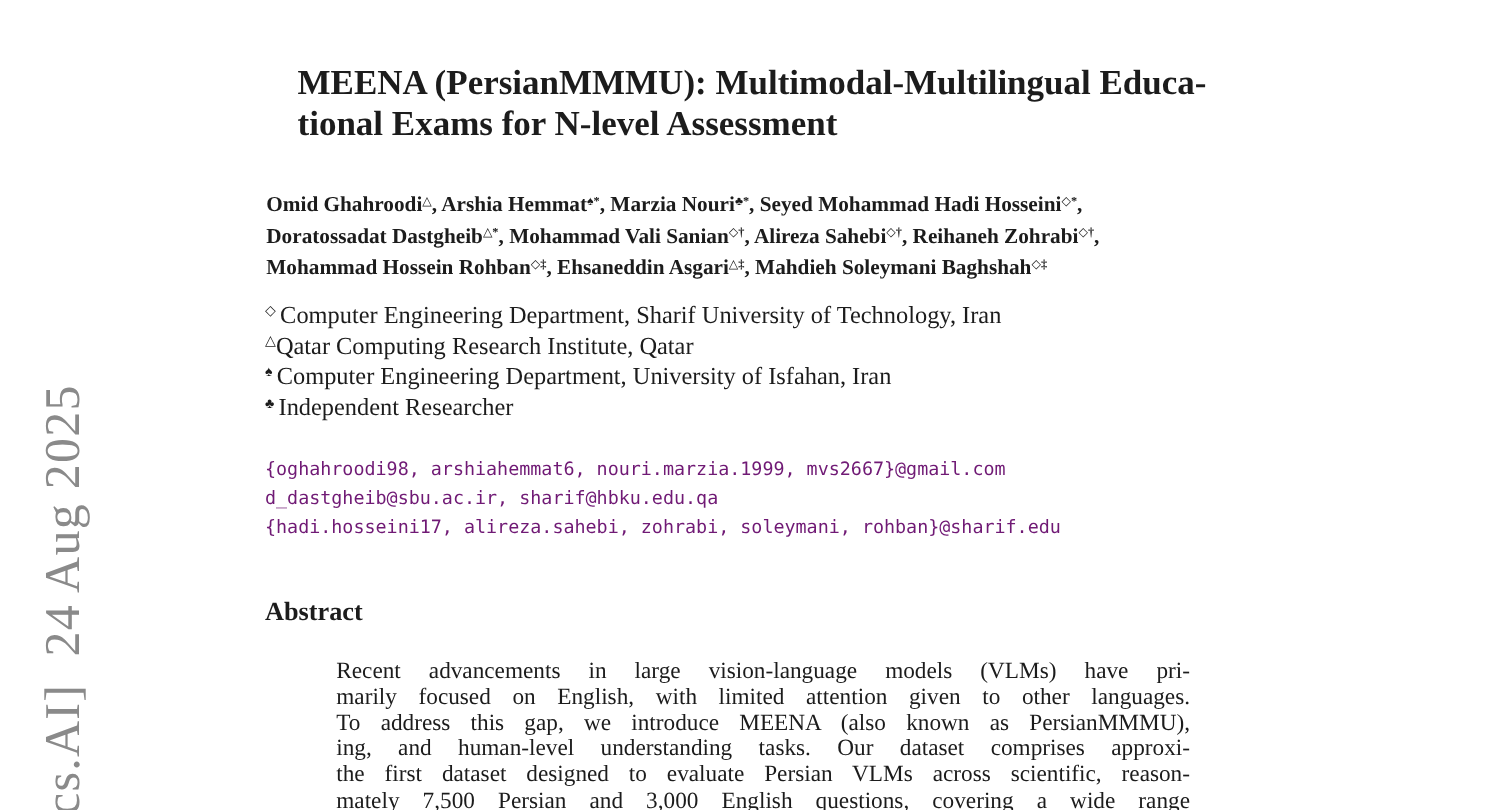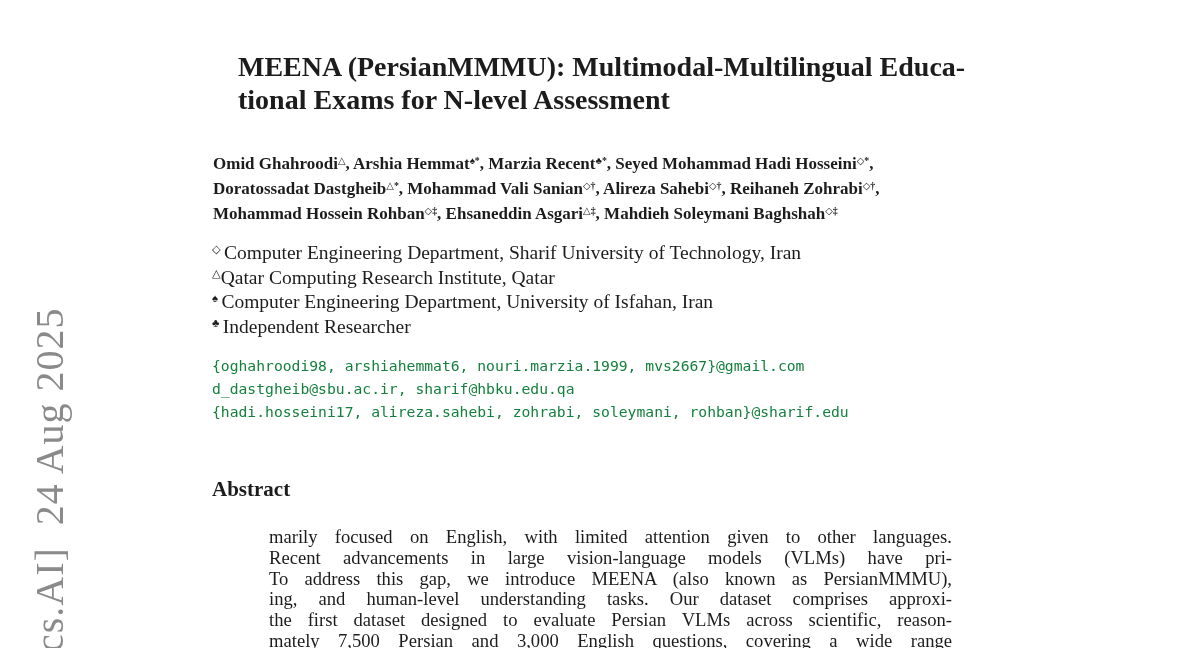--- a/index.html
+++ b/index.html
@@ -25,23 +25,23 @@
   }
   .authors sup, .affils sup {
     font-size:58%; line-height:0; vertical-align:baseline;
     position:relative; top:-0.55em;
   }
   .affils {
     position:absolute; left:212px; top:241px; width:800px;
     font-size:19.5px; line-height:24.6px;
   }
   .emails {
-    position:absolute; left:212px; top:354px; width:800px;
+    position:absolute; left:212px; top:364px; width:800px;
     font-family:"DejaVu Sans Mono","Liberation Mono",monospace;
-    font-size:14.7px; line-height:23.2px; color:#15803d;
+    font-size:14.7px; line-height:23.2px; color:#701a75;
   }
   .abstract-heading {
     position:absolute; left:212px; top:477px; width:778px;
     text-align:left; font-size:21px; font-weight:bold;
   }
   .abstract {
     position:absolute; left:269px; top:527px; width:683px;
     font-size:18.6px; line-height:20.8px;
   }
   .abstract .aline { text-align:justify; text-align-last:justify; }
@@ -52,42 +52,42 @@
 <div class="page">
 
   <div class="watermark">cs.AI]  24 Aug 2025</div>
 
   <div class="title">
     <div>MEENA (PersianMMMU): Multimodal-Multilingual Educa-</div>
     <div>tional Exams for N-level Assessment</div>
   </div>
 
   <div class="authors">
-      <div><span>Omid Ghahroodi</span><sup>△</sup>, <span>Arshia Hemmat</span><sup>♠*</sup>, <span>Marzia Recent</span><sup>♣*</sup>, <span>Seyed Mohammad Hadi Hosseini</span><sup>◇*</sup>,</div>
+      <div><span>Omid Ghahroodi</span><sup>△</sup>, <span>Arshia Hemmat</span><sup>♠*</sup>, <span>Marzia Nouri</span><sup>♣*</sup>, <span>Seyed Mohammad Hadi Hosseini</span><sup>◇*</sup>,</div>
       <div><span>Doratossadat Dastgheib</span><sup>△*</sup>, <span>Mohammad Vali Sanian</span><sup>◇†</sup>, <span>Alireza Sahebi</span><sup>◇†</sup>, <span>Reihaneh Zohrabi</span><sup>◇†</sup>,</div>
       <div><span>Mohammad Hossein Rohban</span><sup>◇‡</sup>, <span>Ehsaneddin Asgari</span><sup>△‡</sup>, <span>Mahdieh Soleymani Baghshah</span><sup>◇‡</sup></div>
     </div>
 
   <div class="affils">
       <div><sup style="margin-right: 0.3em;">◇</sup><span>Computer Engineering Department, Sharif University of Technology, Iran</span></div>
       <div><sup>△</sup><span>Qatar Computing Research Institute, Qatar</span></div>
       <div><sup style="margin-right: 0.3em;">♠</sup><span>Computer Engineering Department, University of Isfahan, Iran</span></div>
       <div><sup style="margin-right: 0.3em;">♣</sup><span>Independent Researcher</span></div>
     </div>
 
   <div class="emails">
       <div>{oghahroodi98, arshiahemmat6, nouri.marzia.1999, mvs2667}@gmail.com</div>
       <div>d_dastgheib@sbu.ac.ir, sharif@hbku.edu.qa</div>
       <div>{hadi.hosseini17, alireza.sahebi, zohrabi, soleymani, rohban}@sharif.edu</div>
     </div>
 
   <div class="abstract-heading">Abstract</div>
 
   <div class="abstract">
+      <div class="aline">Recent advancements in large vision-language models (VLMs) have pri-</div>
       <div class="aline">marily focused on English, with limited attention given to other languages.</div>
-      <div class="aline">Recent advancements in large vision-language models (VLMs) have pri-</div>
       <div class="aline">To address this gap, we introduce MEENA (also known as PersianMMMU),</div>
       <div class="aline">ing, and human-level understanding tasks. Our dataset comprises approxi-</div>
       <div class="aline">the first dataset designed to evaluate Persian VLMs across scientific, reason-</div>
       <div class="aline">mately 7,500 Persian and 3,000 English questions, covering a wide range</div>
     </div>
 
 </div>
 
 </body></html>

